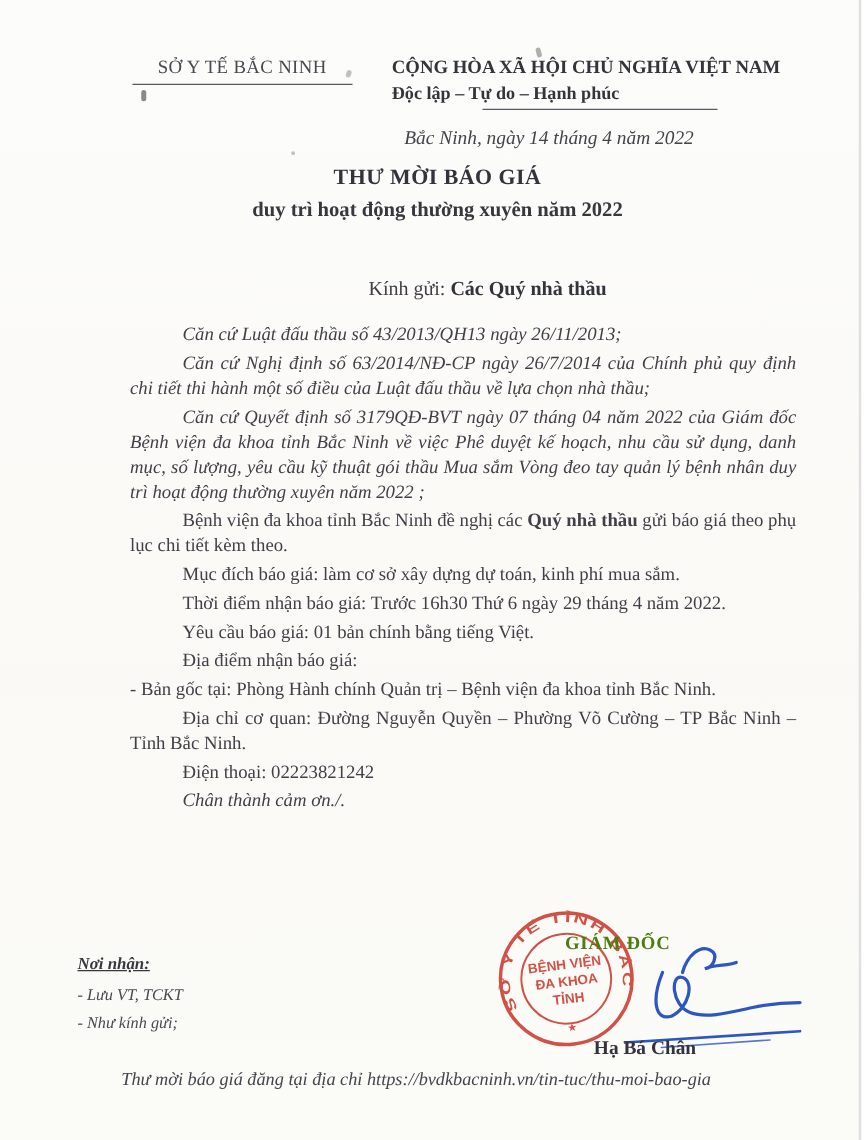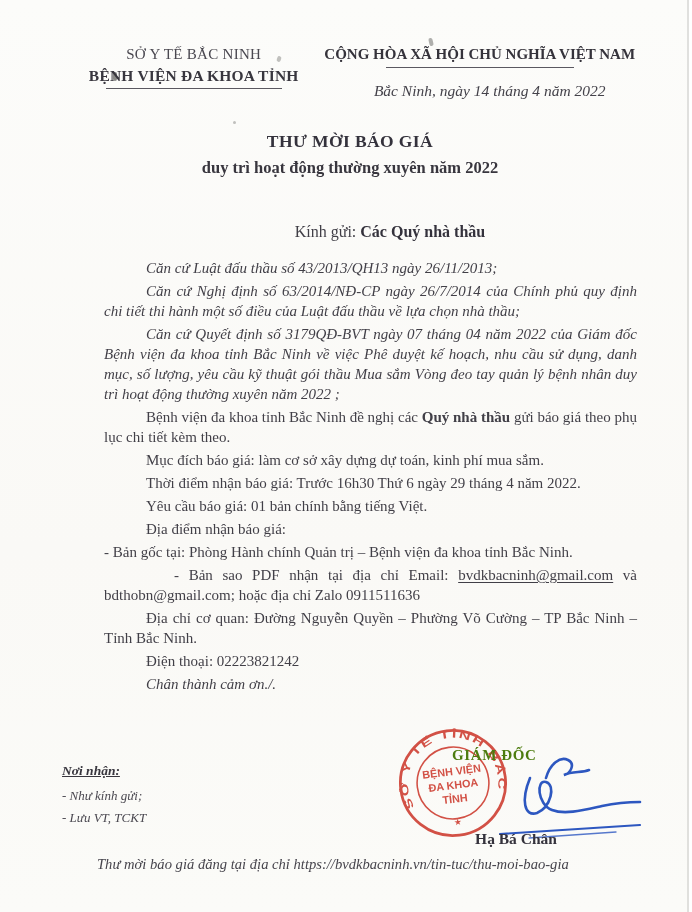--- a/index.html
+++ b/index.html
@@ -11,21 +11,21 @@
     -webkit-font-smoothing:antialiased;
   }
   .abs{position:absolute;}
   
   .edge-line{left:687px;top:0;width:2px;height:912px;background:#d7d7d4;opacity:.75;}
   .edge-white{left:689px;top:0;width:3px;height:912px;background:#ffffff;}
   .speck{background:#8f8f8c;border-radius:2px;opacity:.55;}
   
   .header{top:44px;left:46px;width:600px;display:flex;}
   .hdr-left{width:302px;text-align:center;}
-  .hdr-right{width:340px;text-align:center;margin-left:-28px;}
+  .hdr-right{width:340px;margin-left:-28px;}
   .hdr-line1{font-size:15px;line-height:21px;letter-spacing:.3px;color:#4a4850;}
   .hdr-line2{font-size:15.5px;line-height:21px;font-weight:bold;color:#38363e;letter-spacing:.2px;}
   .hdr-rep{font-size:15px;line-height:21px;font-weight:bold;color:#35333b;}
   .hdr-motto{font-size:14.5px;line-height:20px;font-weight:bold;color:#35333b;}
   .rule{height:1.4px;background:#5a5860;margin:2px auto 0;}
   .rule-left{width:176px;}
   .rule-right{width:188px;}
   .dateline{margin-top:14px;font-style:italic;font-size:15.5px;color:#44424a;transform:translateX(10px);}
   
   .title-block{top:128px;left:50px;width:600px;text-align:center;}
@@ -57,25 +57,25 @@
 <div class="abs edge-white"></div>
 <div class="abs edge-line"></div>
 <div class="abs speck" style="left:277px;top:56px;width:4px;height:6px;transform:rotate(18deg);"></div>
 <div class="abs speck" style="left:429px;top:38px;width:4px;height:8px;transform:rotate(-14deg);opacity:.7;"></div>
 <div class="abs speck" style="left:113px;top:72px;width:4px;height:9px;background:#6d6d6a;opacity:.8;"></div>
 <div class="abs speck" style="left:233px;top:121px;width:3px;height:3px;"></div>
 
 <div class="abs header">
   <div class="hdr-left">
     <div class="hdr-line1">SỞ Y TẾ BẮC NINH</div>
-    <div class="hdr-line2">BỆNH VIỆN ĐA KHOA TỈNH</div>
     <div class="rule rule-left"></div>
   </div>
   <div class="hdr-right">
     <div class="hdr-rep">CỘNG HÒA XÃ HỘI CHỦ NGHĨA VIỆT NAM</div>
+    <div class="hdr-motto">Độc lập – Tự do – Hạnh phúc</div>
     <div class="rule rule-right"></div>
     <div class="dateline">Bắc Ninh, ngày 14 tháng 4 năm 2022</div>
   </div>
 </div>
 
 <div class="abs title-block">
   <div class="doc-title">THƯ MỜI BÁO GIÁ</div>
   <div class="doc-sub">duy trì hoạt động thường xuyên năm 2022</div>
 </div>
 
@@ -86,30 +86,29 @@
 <div class="abs bodytext">
   <p class="ind it">Căn cứ Luật đấu thầu số 43/2013/QH13 ngày 26/11/2013;</p>
   <p class="ind it">Căn cứ Nghị định số 63/2014/NĐ-CP ngày 26/7/2014 của Chính phủ quy định chi tiết thi hành một số điều của Luật đấu thầu về lựa chọn nhà thầu;</p>
   <p class="ind it">Căn cứ Quyết định số 3179QĐ-BVT ngày 07 tháng 04 năm 2022 của Giám đốc Bệnh viện đa khoa tỉnh Bắc Ninh về việc Phê duyệt kế hoạch, nhu cầu sử dụng, danh mục, số lượng, yêu cầu kỹ thuật gói thầu Mua sắm Vòng đeo tay quản lý bệnh nhân duy trì hoạt động thường xuyên năm 2022 ;</p>
   <p class="ind"><span>Bệnh viện đa khoa tỉnh Bắc Ninh đề nghị các </span><b>Quý nhà thầu</b><span> gửi báo giá theo phụ lục chi tiết kèm theo.</span></p>
   <p class="ind">Mục đích báo giá: làm cơ sở xây dựng dự toán, kinh phí mua sắm.</p>
   <p class="ind">Thời điểm nhận báo giá: Trước 16h30 Thứ 6 ngày 29 tháng 4 năm 2022.</p>
   <p class="ind">Yêu cầu báo giá: 01 bản chính bằng tiếng Việt.</p>
   <p class="ind">Địa điểm nhận báo giá:</p>
   <p class="item-ind">- Bản gốc tại: Phòng Hành chính Quản trị – Bệnh viện đa khoa tỉnh Bắc Ninh.</p>
-  <p class="hang"><span>- Bản sao PDF nhận tại địa chỉ Email: </span><span class="email-link">bvdkbacninh@gmail.com</span><span> và bdthobn@gmail.com; hoặc địa chỉ Zalo 0911511636</span></p>
   <p class="ind">Địa chỉ cơ quan: Đường Nguyễn Quyền – Phường Võ Cường – TP Bắc Ninh – Tỉnh Bắc Ninh.</p>
   <p class="ind">Điện thoại: 02223821242</p>
   <p class="ind it">Chân thành cảm ơn./.</p>
 </div>
 
 <div class="abs noi-nhan">
   <div class="noi-nhan-title">Nơi nhận:</div>
+  <div class="noi-nhan-item">- Lưu VT, TCKT</div>
   <div class="noi-nhan-item">- Như kính gửi;</div>
-  <div class="noi-nhan-item">- Lưu VT, TCKT</div>
 </div>
 
 <div class="abs stamp-wrap">
   <svg width="118" height="118" viewBox="0 0 120 120">
     <circle cx="60" cy="60" r="53.5" fill="none" stroke="#cf4337" stroke-width="2.8"></circle>
     <circle cx="60" cy="60" r="36.5" fill="none" stroke="#cf4337" stroke-width="1.6"></circle>
     <defs>
       <path id="ringPath" d="M 20.2,83 A 46,46 0 1 1 99.8,83" fill="none"></path>
     </defs>
     <text font-family="Liberation Sans, DejaVu Sans, sans-serif" font-size="10.5" font-weight="bold" fill="#cf4337" letter-spacing="1.2">

